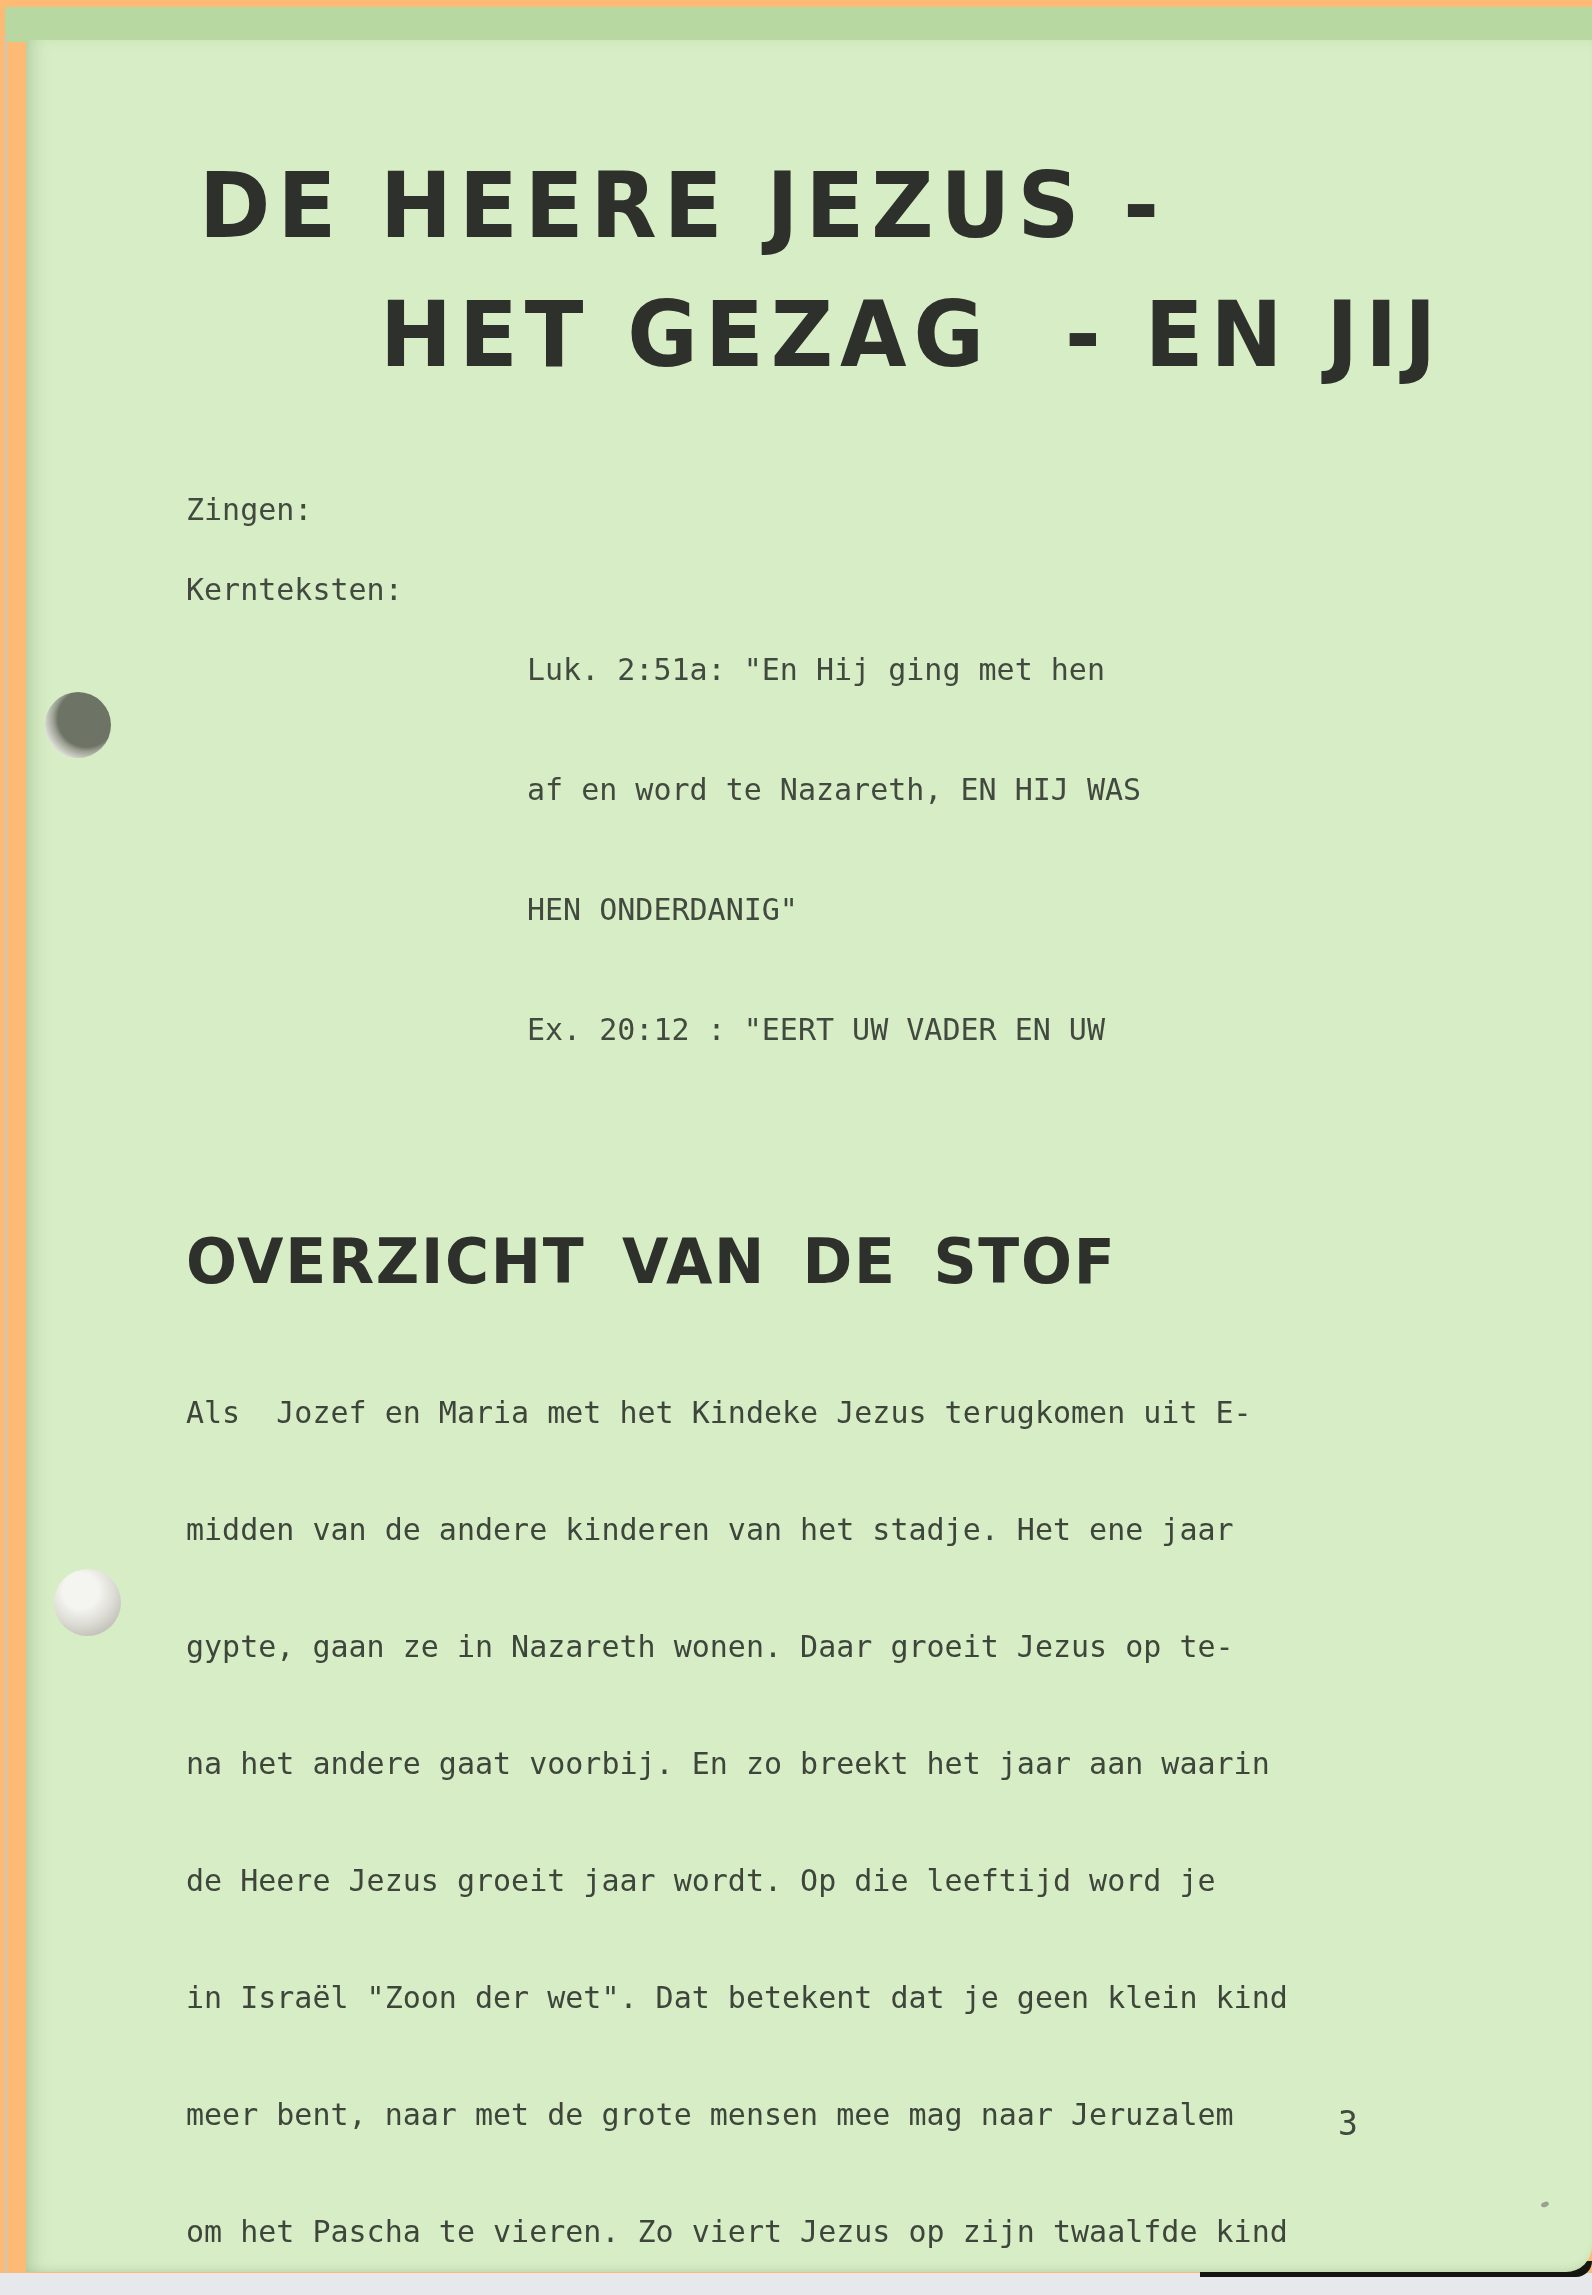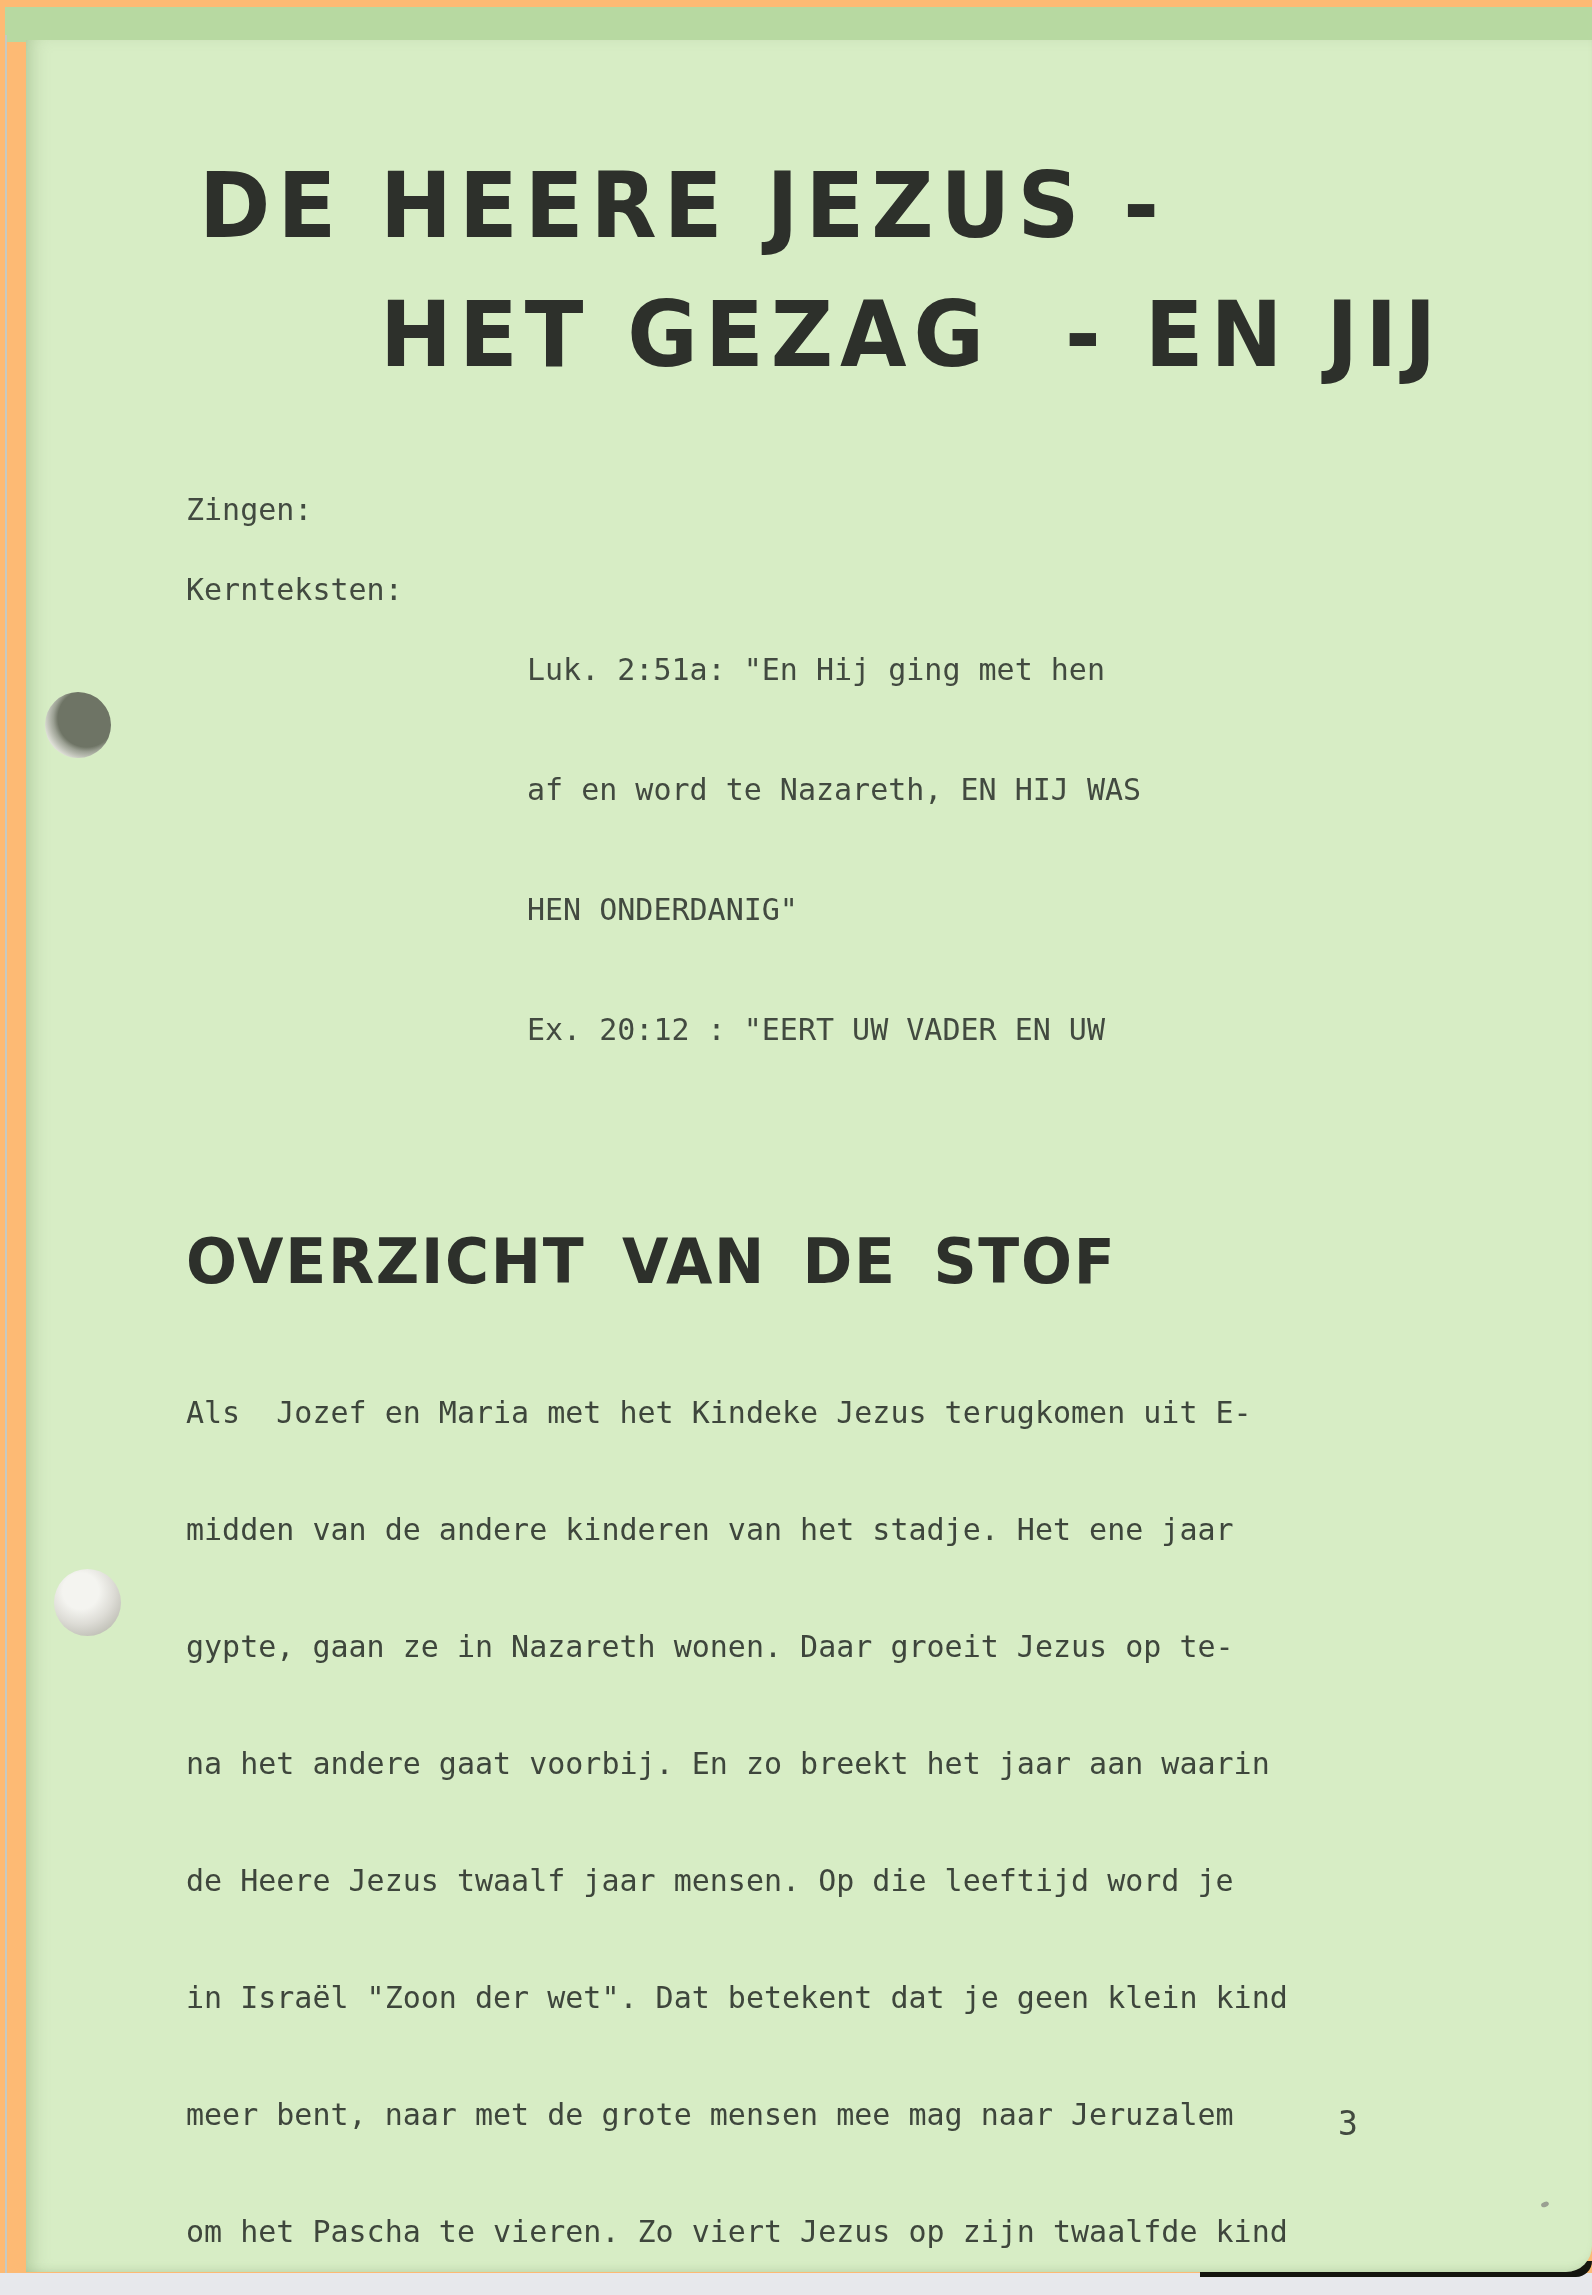--- a/index.html
+++ b/index.html
@@ -80,21 +80,21 @@
       </div>
     </div>
 
     <h2 class="overview-heading">OVERZICHT VAN DE STOF</h2>
 
     <div class="body-text">
       <div>Als  Jozef en Maria met het Kindeke Jezus terugkomen uit E-</div>
       <div>midden van de andere kinderen van het stadje. Het ene jaar</div>
       <div>gypte, gaan ze in Nazareth wonen. Daar groeit Jezus op te-</div>
       <div>na het andere gaat voorbij. En zo breekt het jaar aan waarin</div>
-      <div>de Heere Jezus twaalf jaar mensen. Op die leeftijd word je</div>
+      <div>de Heere Jezus groeit jaar wordt. Op die leeftijd word je</div>
       <div>in Israël "Zoon der wet". Dat betekent dat je geen klein kind</div>
       <div>meer bent, naar met de grote mensen mee mag naar Jeruzalem</div>
       <div>om het Pascha te vieren. Zo viert Jezus op zijn twaalfde kind</div>
       
       
       
       
       
       
       

